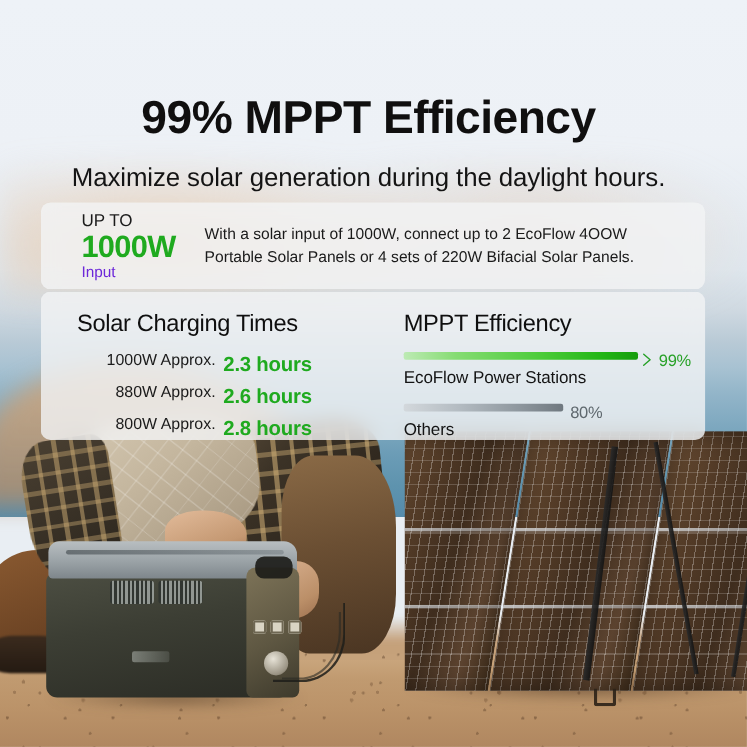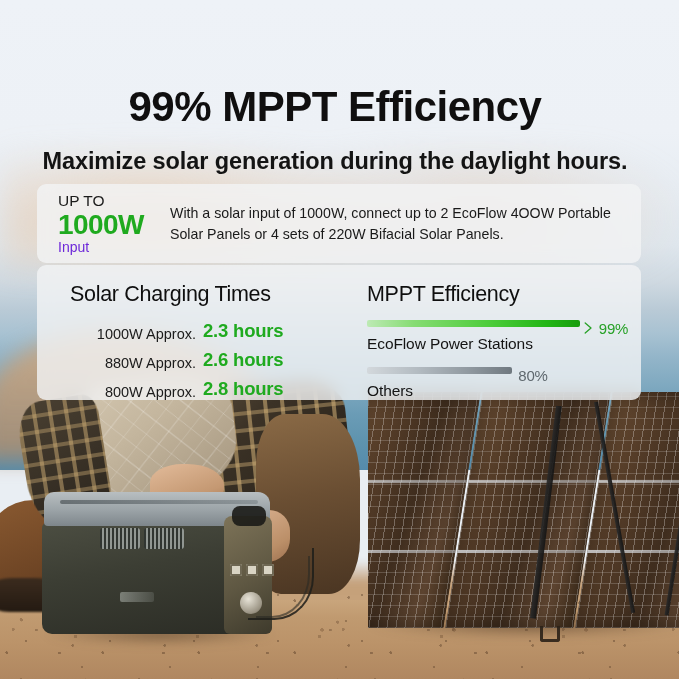--- a/index.html
+++ b/index.html
@@ -253,34 +253,34 @@
   
   .headline-wrap {
     position: absolute; left: 0; top: 36px; width: 670px; text-align: center; margin-top: 48px;
   }
   .headline {
     font-size: 42px; font-weight: 700; color: #100f0f;
     letter-spacing: -.5px; line-height: 1.1;
   }
   .subhead {
     margin-top: 16px;
-    font-size: 23.5px; font-weight: 700; color: #141414;
+    font-size: 23.5px; font-weight: 400; color: #141414;
     line-height: 1.33; letter-spacing: -.1px;
   }
 
   .card {
     position: absolute;
     background: rgba(243,244,245,.80);
     -webkit-backdrop-filter: blur(8px);
     backdrop-filter: blur(8px);
     border-radius: 9px;
   }
   #card-input {
     left: 37px; top: 184px; width: 604px; height: 79px;
-    display: flex; align-items: center;
+    display: flex; align-items: center; padding-left: 16px;
   }
   .upto-block {
     width: 133px; padding-left: 21px; flex: none;
     line-height: 1.0;
   }
   .upto-label { font-size: 15.5px; color: #1b1b1b; }
   .upto-value {
     font-size: 28px; font-weight: 700; color: #1faa1f;
     letter-spacing: -.6px; margin: 2px 0 1px;
   }
@@ -296,21 +296,21 @@
   }
   .col-left  { width: 330px; flex: none; padding: 17px 0 0 33px; }
   .col-right { flex: 1; padding: 17px 18px 0 0; }
 
   .panel-title {
     font-size: 21.5px; font-weight: 400; color: #0f0f0f;
     letter-spacing: -.3px; margin-bottom: 13px;
   }
 
   .ct-row {
-    display: flex; align-items: flex-end;
+    display: flex; align-items: flex-start;
     margin-bottom: 7px;
   }
   .ct-label {
     width: 126px; flex: none; text-align: right;
     font-size: 14.5px; color: #1b1b1b;
   }
   .ct-value {
     margin-left: 7px;
     font-size: 18.5px; font-weight: 700; color: #1faa1f;
     letter-spacing: -.2px;

